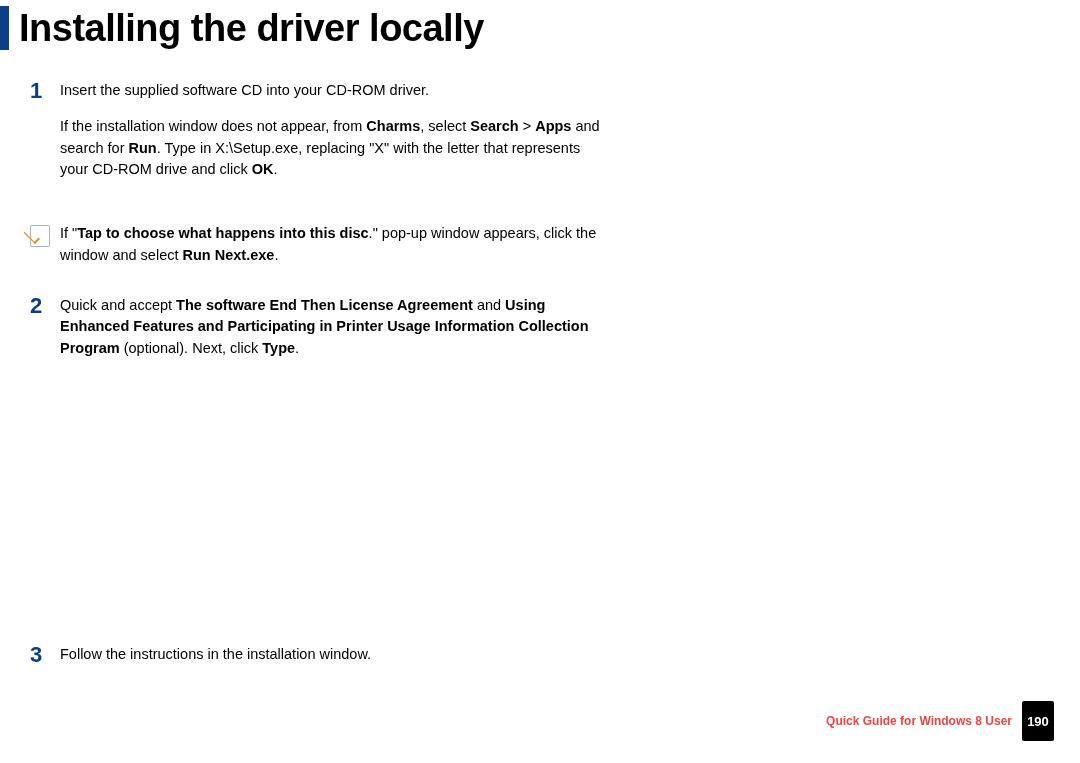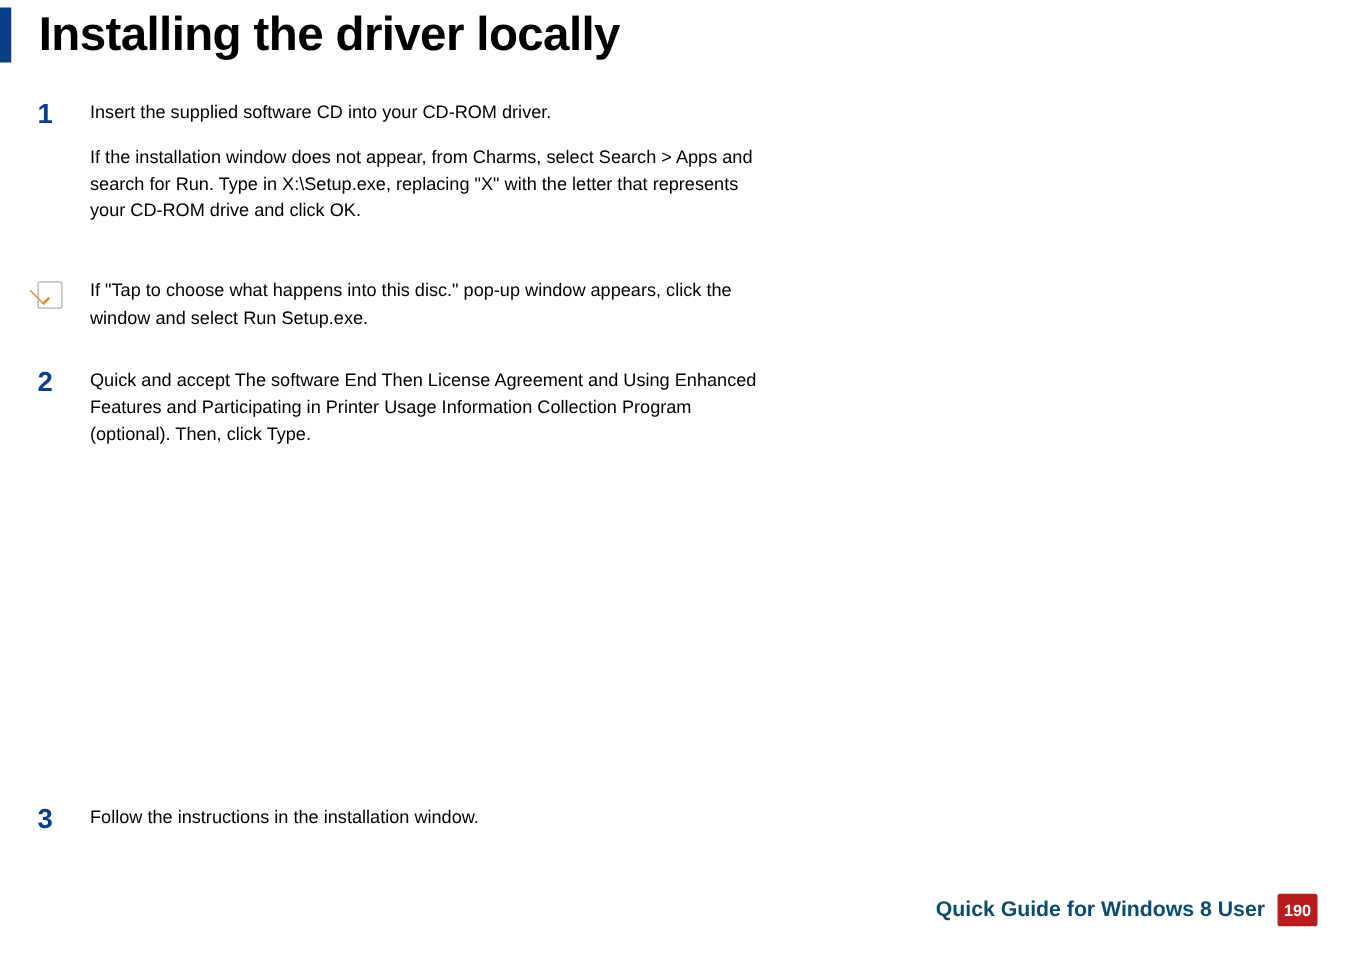--- a/index.html
+++ b/index.html
@@ -1,15 +1,15 @@
 <!DOCTYPE html>
 <html><head>
 <meta charset="utf-8">
 <style>
-  * { margin: 0; padding: 0; box-sizing: border-box; gap: 12px; }
+  * { margin: 0; padding: 0; box-sizing: border-box; }
   body {
     width: 1080px;
     height: 763px;
     background: #ffffff;
     font-family: "Segoe UI", "Helvetica Neue", Arial, sans-serif;
     position: relative;
     color: #000;
   }
   .page-title {
     position: absolute;
@@ -85,45 +85,45 @@
     border-left: 2px solid #e88b2e;
     border-bottom: 2px solid #e88b2e;
     transform: rotate(-45deg) scaleX(0.6);
     transform-origin: left bottom;
   }
   .note-text {
     flex: 1;
     font-size: 14.5px;
     line-height: 1.5;
   }
-  .b { font-weight: 400; }
+  .b { font-weight: 700; }
 
   .step2 { margin-top: 18px; }
   .step3 { margin-top: 270px; }
 
   .footer {
     position: absolute;
     bottom: 22px;
     right: 26px;
     display: flex;
     align-items: center;
     gap: 10px;
   }
   .footer-text {
-    font-size: 17px;
+    font-size: 12px;
     font-weight: 700;
-    color: #0c4a6e;
+    color: #ef4444;
   }
   .page-num {
-    background: #b91c1c;
+    background: #000000;
     color: #fff;
     font-size: 13px;
     font-weight: 600;
     width: 32px;
-    height: 26px;
+    height: 40px;
     display: flex;
     align-items: center;
     justify-content: center;
     border-radius: 2px;
   }
 </style>
 </head>
 <body>
 
 <div class="page-title">
@@ -141,29 +141,29 @@
         <span>If the installation window does not appear, from </span><span class="b">Charms</span><span>, select </span><span class="b">Search</span><span> &gt; </span><span class="b">Apps</span><span> and search for </span><span class="b">Run</span><span>. Type in X:\Setup.exe, replacing "X" with the letter that represents your CD-ROM drive and click </span><span class="b">OK</span><span>.</span>
       </p>
     </div>
   </div>
 
   <div class="note-row">
     <div class="note-icon-wrap">
       <div class="note-icon"></div>
     </div>
     <div class="note-text">
-      <span>If "</span><span class="b">Tap to choose what happens into this disc</span><span>." pop-up window appears, click the window and select </span><span class="b">Run Setup.exe</span><span>.</span>
+      <span>If "</span><span class="b">Tap to choose what happens into this disc</span><span>." pop-up window appears, click the window and select </span><span class="b">Run Next.exe</span><span>.</span>
     </div>
   </div>
 
   <div class="step step2">
     <div class="step-num">2</div>
     <div class="step-body">
       <p>
-        <span>Quick and accept </span><span class="b">The software End Then License Agreement</span><span> and </span><span class="b">Using Enhanced Features and Participating in Printer Usage Information Collection Program</span><span> (optional). Then, click </span><span class="b">Type</span><span>.</span>
+        <span>Quick and accept </span><span class="b">The software End Then License Agreement</span><span> and </span><span class="b">Using Enhanced Features and Participating in Printer Usage Information Collection Program</span><span> (optional). Next, click </span><span class="b">Type</span><span>.</span>
       </p>
     </div>
   </div>
 
   <div class="step step3">
     <div class="step-num">3</div>
     <div class="step-body">
       <p>Follow the instructions in the installation window.</p>
     </div>
   </div>

